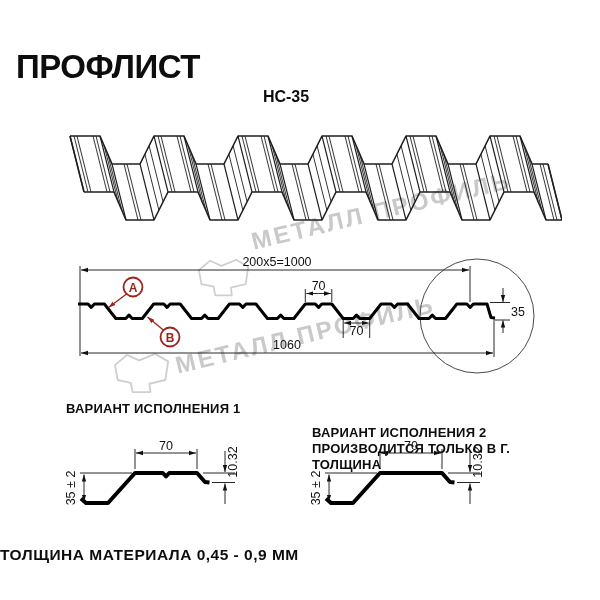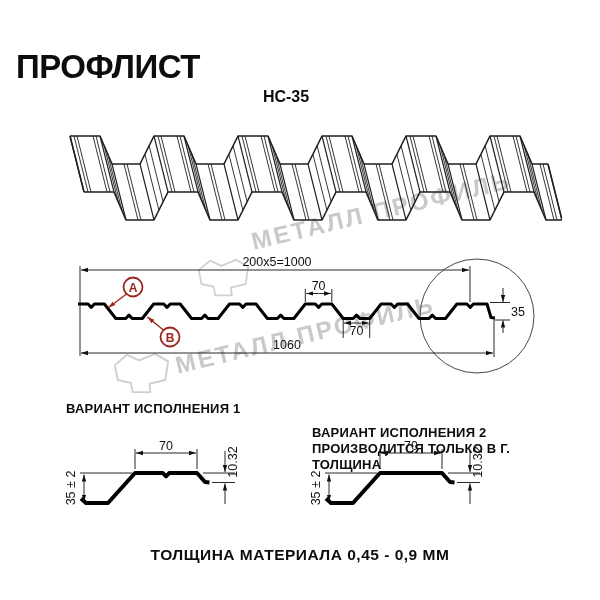--- a/index.html
+++ b/index.html
@@ -7,21 +7,21 @@
         font-family:"Liberation Sans", sans-serif;color:#111;}
   .abs{position:absolute;}
   #title{left:16px;top:48px;width:600px;text-align:left;font-size:33px;font-weight:800;
          letter-spacing:-0.5px;color:#0d0d0d;}
   #subtitle{left:0;top:88px;width:572px;text-align:center;font-size:16px;font-weight:700;color:#0d0d0d;}
   .wm-text{font-weight:700;font-size:24px;letter-spacing:2.5px;color:#c9c9c9;white-space:nowrap;
            transform:rotate(-13.5deg);transform-origin:left center;z-index:1;}
   .wm-logo{z-index:1;}
   svg.draw{z-index:2;}
   .section-title{font-size:13px;font-weight:700;color:#0d0d0d;line-height:16px;letter-spacing:0.2px;z-index:2;}
-  #footer-text{left:0;top:546px;width:600px;text-align:center;font-size:15.5px;font-weight:700;
+  #footer-text{left:0;top:546px;width:600px;text-align:left;font-size:15.5px;font-weight:700;
                letter-spacing:0.5px;color:#0d0d0d;z-index:2;}
   .dimtxt{font-size:12.5px;fill:#111;font-family:"Liberation Sans",sans-serif;}
   .abtxt{font-size:12px;font-weight:700;fill:#9e231c;font-family:"Liberation Sans",sans-serif;}
 </style>
 </head>
 <body>
 
 <div id="page">
 
   <svg class="abs wm-logo" style="left:198px;top:258px;" width="52" height="40" viewBox="0 0 60 46">

